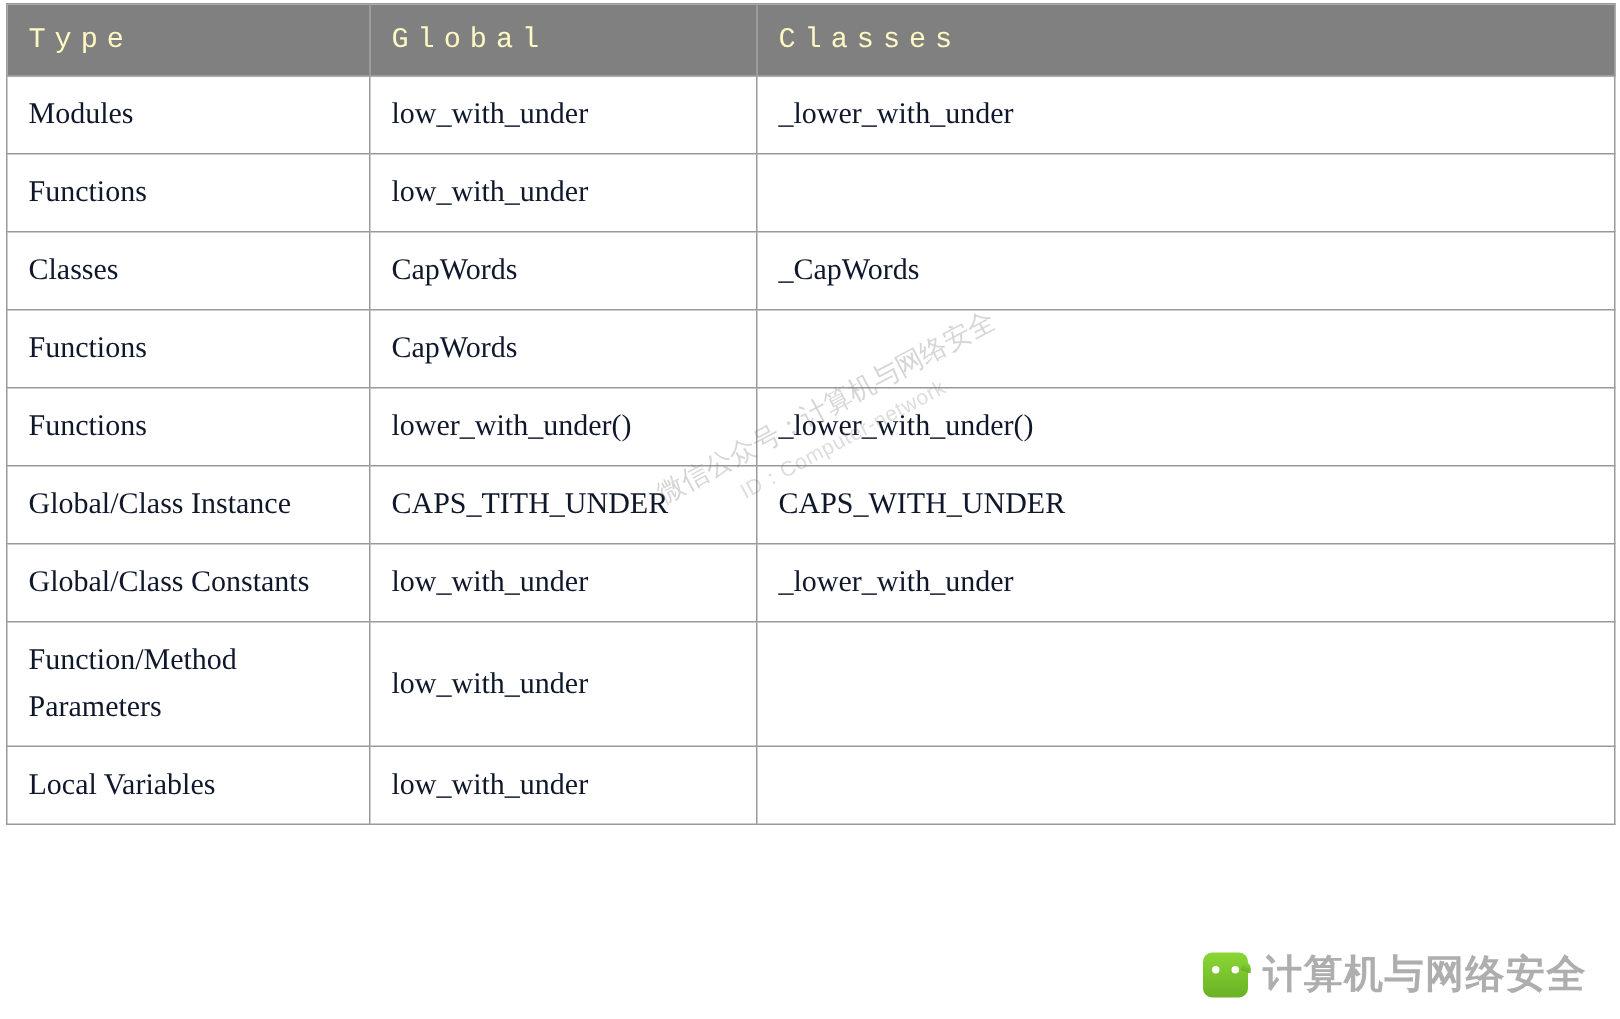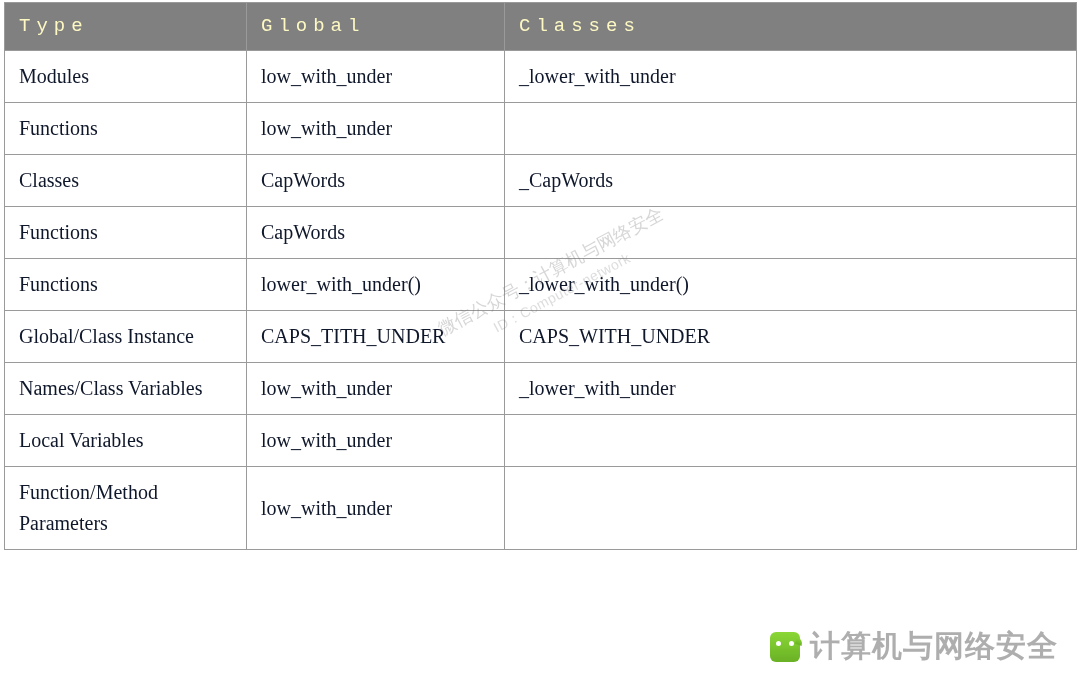--- a/index.html
+++ b/index.html
@@ -93,21 +93,21 @@
   .brand-icon .tail {
     position:absolute;
     width: 7px; height:7px;
     background: inherit;
     right:-3px; top:6px;
     border-top-right-radius: 7px;
     transform: rotate(20deg);
   }
   .brand-text {
     font-family: "PingFang SC","Microsoft YaHei",sans-serif;
-    font-size: 30px;
+    font-size: 26px;
     font-weight: 600;
     color: rgba(130,130,130,0.65);
     text-shadow: 1px 1px 0 rgba(255,255,255,0.5);
     letter-spacing: 1px;
   }
 </style>
 </head>
 <body>
 
 <div class="page">
@@ -150,31 +150,31 @@
         <td>Functions</td>
         <td>lower_with_under()</td>
         <td>_lower_with_under()</td>
       </tr>
       <tr>
         <td>Global/Class Instance</td>
         <td>CAPS_TITH_UNDER</td>
         <td>CAPS_WITH_UNDER</td>
       </tr>
       <tr>
-        <td>Names/Class Variables</td>
+        <td>Global/Class Constants</td>
         <td>low_with_under</td>
         <td>_lower_with_under</td>
       </tr>
       <tr>
-        <td>Local Variables</td>
+        <td>Function/Method Parameters</td>
         <td>low_with_under</td>
         <td></td>
       </tr>
       <tr>
-        <td>Function/Method Parameters</td>
+        <td>Local Variables</td>
         <td>low_with_under</td>
         <td></td>
       </tr>
     </tbody>
   </table>
 
   <div class="wm-center">
     <span>微信公众号：计算机与网络安全</span>
     <span class="sub">ID：Computer-network</span>
   </div>

